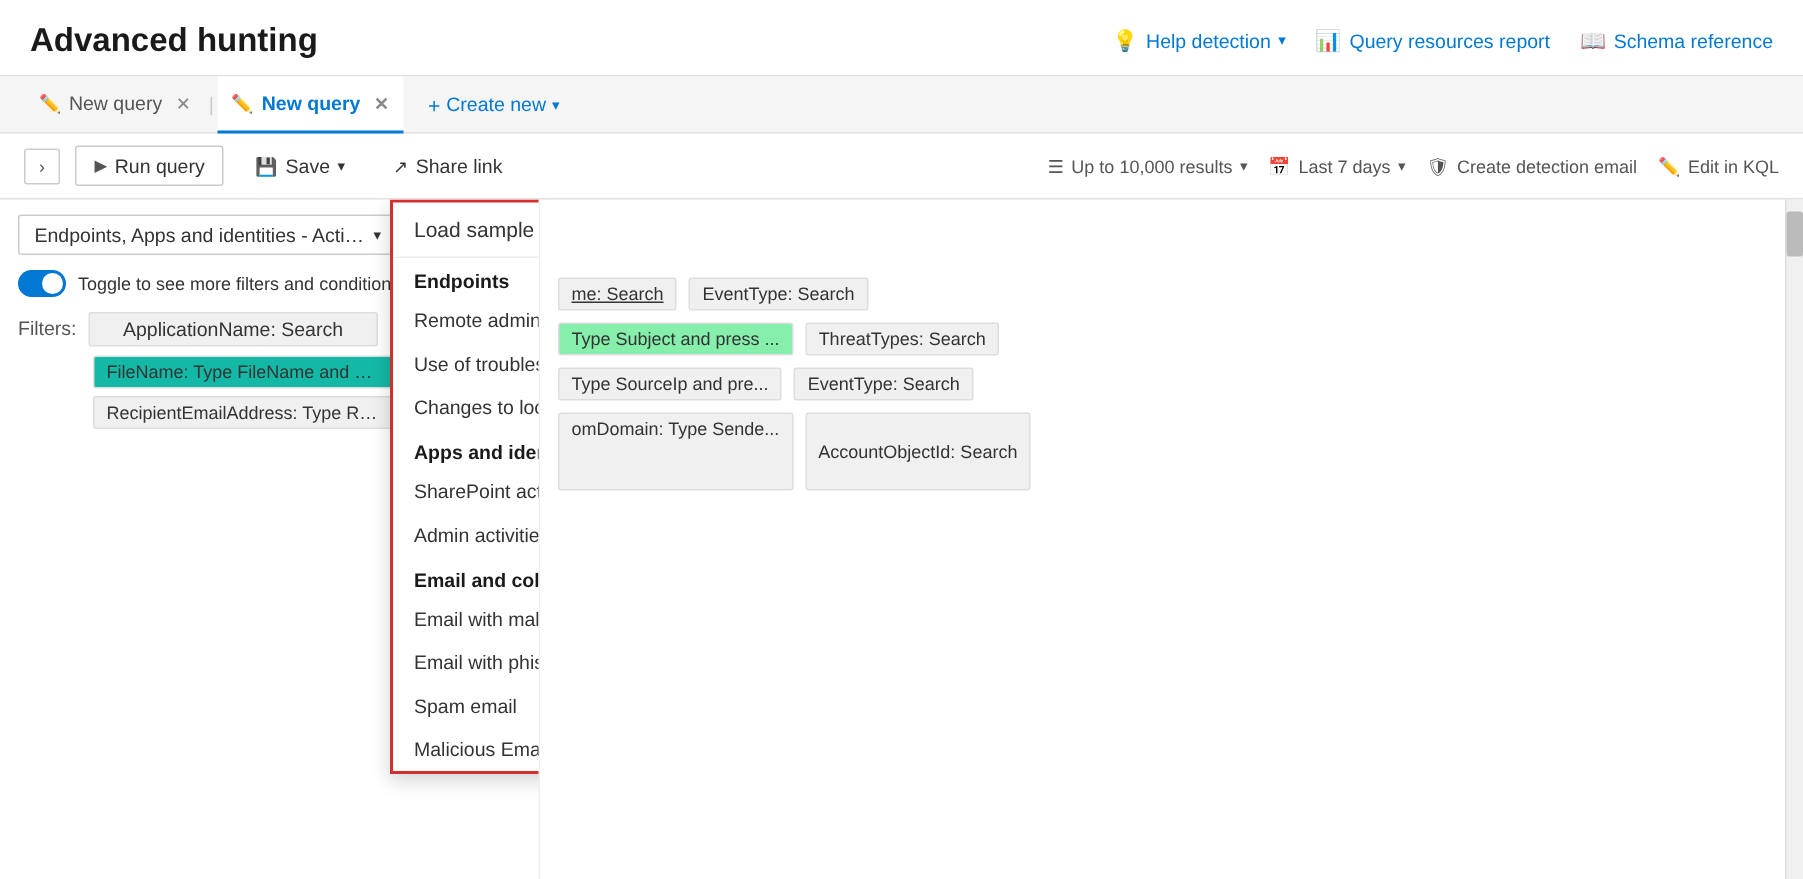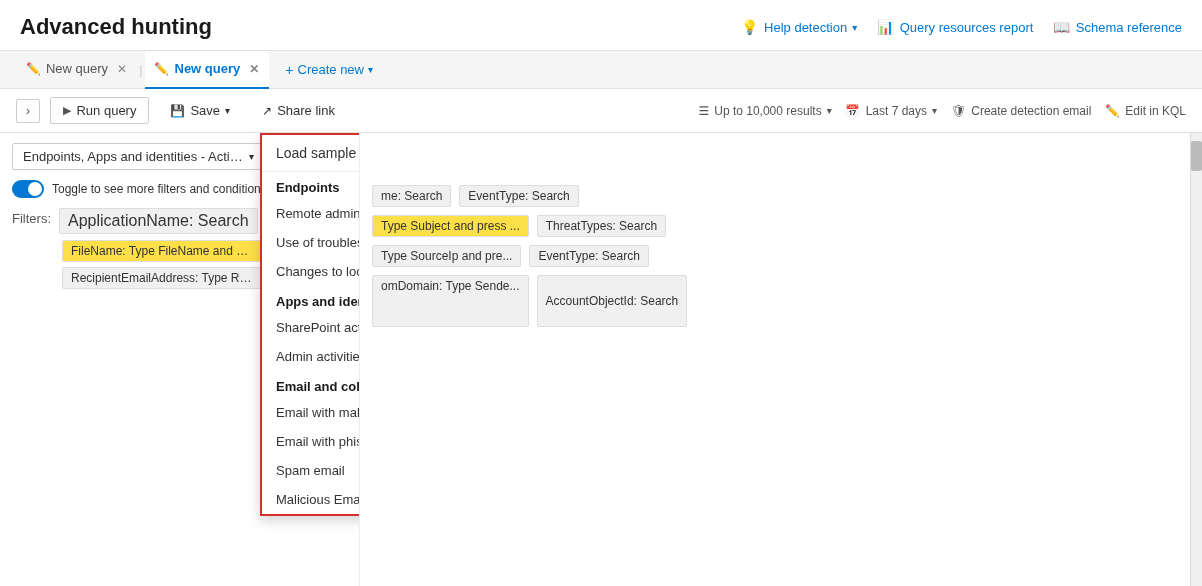--- a/index.html
+++ b/index.html
@@ -97,27 +97,27 @@
     <div style="display:flex; align-items:center; gap:8px; margin-bottom:10px; font-size:12px;">
       <div style="width:32px; height:18px; background:#0078d4; border-radius:9px; position:relative; cursor:pointer; flex-shrink:0;">
         <div style="position:absolute; width:14px; height:14px; background:#fff; border-radius:50%; top:2px; right:2px;"></div>
       </div>
       <span style="color:#333;">Toggle to see more filters and conditions</span>
     </div>
 
     <div style="display:flex; align-items:flex-start; gap:8px; margin-bottom:6px;">
       <span style="font-size:13px; color:#555; white-space:nowrap; padding-top:3px;">Filters:</span>
       <div style="display:flex; flex-wrap:wrap; gap:5px;">
-        <div style="background:#f0f0f0; border:1px solid #ddd; border-radius:2px; padding:3px 8px; font-size:16px; color:#333; cursor:pointer;">
+        <div style="background:#f0f0f0; border:1px solid #ddd; border-radius:2px; padding:3px 22px; font-size:13px; color:#333; cursor:pointer;">
           <span>ApplicationName: Search</span>
         </div>
       </div>
     </div>
     <div style="display:flex; flex-wrap:wrap; gap:5px; margin-left:50px; margin-bottom:5px;">
-      <div style="background:#fde047; border:1px solid #ddd; border-radius:2px; padding:3px 8px; font-size:12px; color:#333; cursor:pointer; max-width:200px; overflow:hidden; text-overflow:ellipsis; white-space:nowrap;">
+      <div style="background:#14b8a6; border:1px solid #ddd; border-radius:2px; padding:3px 8px; font-size:12px; color:#333; cursor:pointer; max-width:200px; overflow:hidden; text-overflow:ellipsis; white-space:nowrap;">
         <span>FileName: Type FileName and pr...</span>
       </div>
     </div>
     <div style="display:flex; flex-wrap:wrap; gap:5px; margin-left:50px;">
       <div style="background:#f0f0f0; border:1px solid #ddd; border-radius:2px; padding:3px 8px; font-size:12px; color:#333; cursor:pointer; max-width:200px; overflow:hidden; text-overflow:ellipsis; white-space:nowrap;">
         <span>RecipientEmailAddress: Type Rec...</span>
       </div>
     </div>
 
     <div style="position:absolute; top:0; left:260px; width:270px; border:2px solid #d32f2f; background:#fff; box-shadow:0 4px 12px rgba(0,0,0,0.18); z-index:100;">
@@ -164,29 +164,29 @@
       </div>
       <div style="padding:7px 14px; font-size:13px; color:#333; cursor:pointer;">
         <span>Malicious Emails delivered to Inbox/Junk</span>
       </div>
     </div>
 
   </div>
 
   <div style="flex:1; padding:52px 12px 10px 12px; display:flex; flex-direction:column; gap:8px;">
     <div style="display:flex; gap:8px;">
-      <div style="background:#f0f0f0; border:1px solid #ddd; border-radius:2px; padding:3px 8px; font-size:12px; color:#333; cursor:pointer;">
+      <div style="background:#f0f0f0; border:1px solid #ddd; border-radius:2px; padding:3px 8px; font-size:12px; color:#333; cursor:pointer;text-decoration:underline;">
         <span>me: Search</span>
       </div>
       <div style="background:#f0f0f0; border:1px solid #ddd; border-radius:2px; padding:3px 8px; font-size:12px; color:#333; cursor:pointer;">
         <span>EventType: Search</span>
       </div>
     </div>
     <div style="display:flex; gap:8px;">
-      <div style="background:#fde047; border:1px solid #ddd; border-radius:2px; padding:3px 8px; font-size:12px; color:#333; cursor:pointer;">
+      <div style="background:#86efac; border:1px solid #ddd; border-radius:2px; padding:3px 8px; font-size:12px; color:#333; cursor:pointer;">
         <span>Type Subject and press ...</span>
       </div>
       <div style="background:#f0f0f0; border:1px solid #ddd; border-radius:2px; padding:3px 8px; font-size:12px; color:#333; cursor:pointer;">
         <span>ThreatTypes: Search</span>
       </div>
     </div>
     <div style="display:flex; gap:8px;">
       <div style="background:#f0f0f0; border:1px solid #ddd; border-radius:2px; padding:3px 8px; font-size:12px; color:#333; cursor:pointer;">
         <span>Type SourceIp and pre...</span>
       </div>

